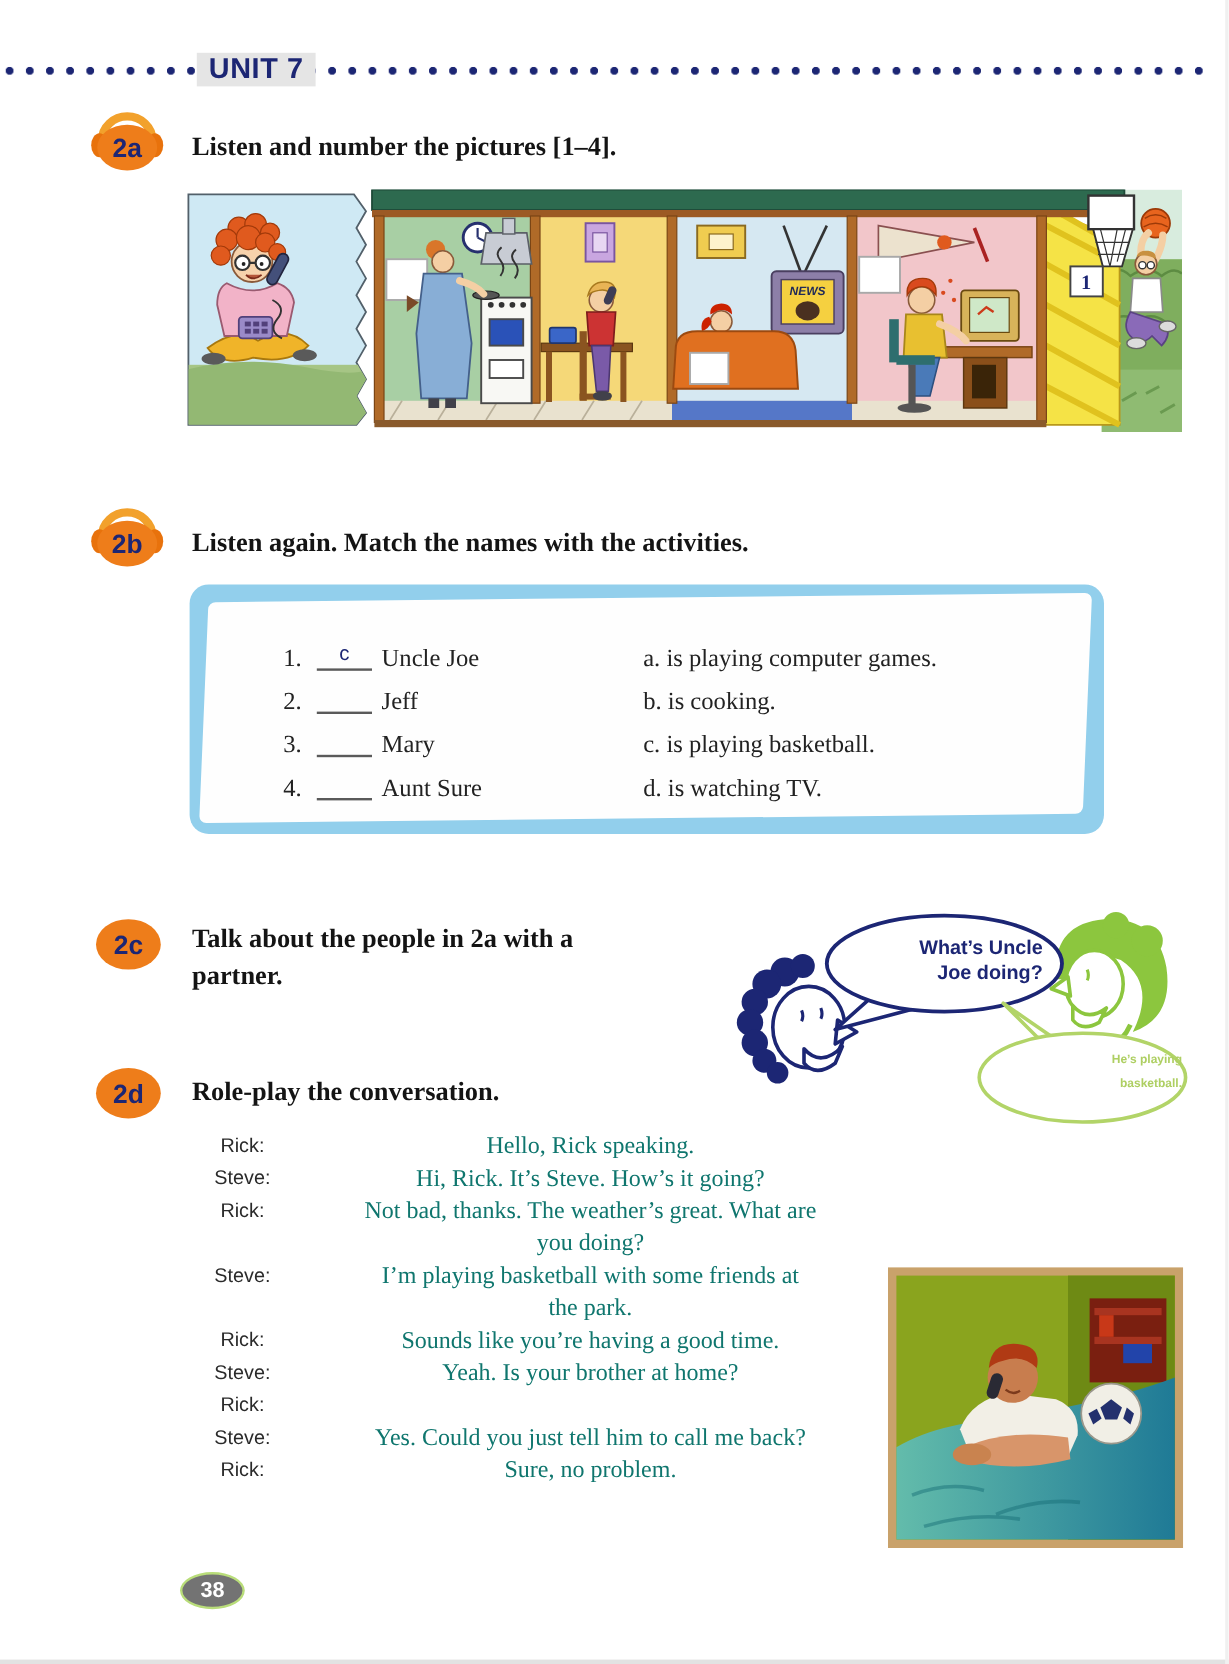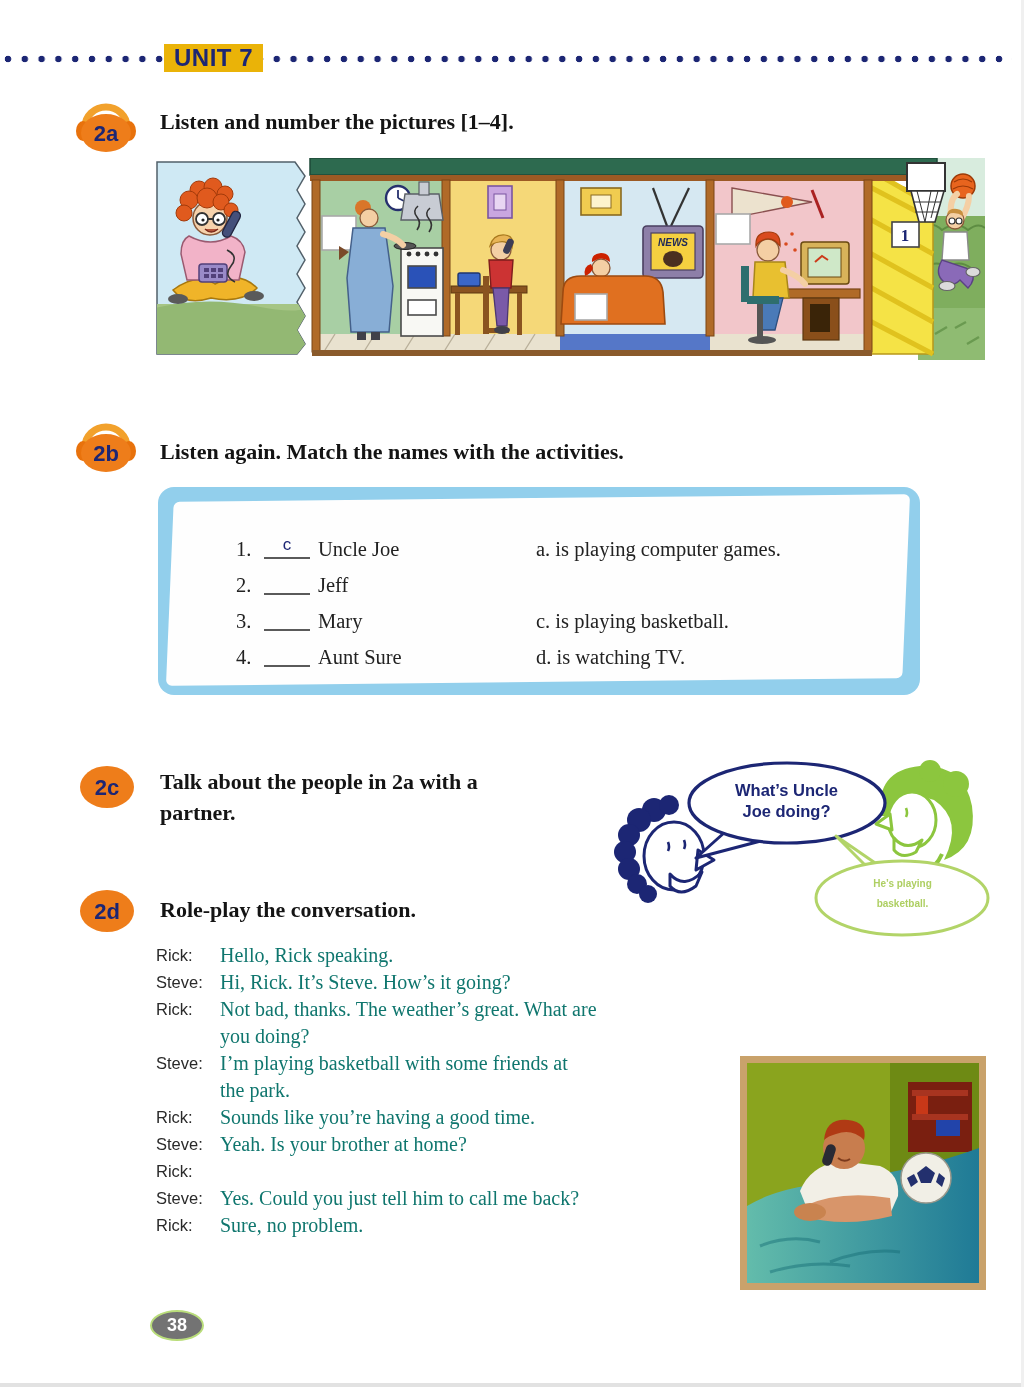--- a/index.html
+++ b/index.html
@@ -11,21 +11,21 @@
   .page-edge-right{position:absolute;right:0;top:0;width:3px;height:100%;background:#f0f0f0;}
 
   
   .unit-header{position:absolute;left:0;top:50px;width:1016px;height:20px;}
   .dots{
     position:absolute;left:4px;top:5px;width:1008px;height:8px;
     background-image:radial-gradient(circle at 4px 4px,#1c2674 3px,rgba(0,0,0,0) 3.6px);
     background-size:16.8px 8px;background-repeat:repeat-x;
   }
   .unit-label{
-    position:absolute;left:164px;top:-6px;background:#eab308;padding:0 10px;
+    position:absolute;left:164px;top:-6px;background:#e5e5e5;padding:0 10px;
     font-family:"Liberation Sans",sans-serif;font-weight:bold;font-size:24px;color:#1c2674;
     letter-spacing:.5px;
   }
 
   
   .badge{position:absolute;}
   .sec-title{
     position:absolute;font-weight:bold;font-size:22px;color:#141414;
     font-family:"Liberation Serif",serif;white-space:pre-line;line-height:31px;
   }
@@ -46,28 +46,28 @@
   .mblank{
     flex:0 0 46px;border-bottom:2px solid #5a5a5a;text-align:center;height:24px;line-height:24px;
     margin:0 8px 2px 0;font-family:"Liberation Sans",sans-serif;font-size:17px;color:#1c2674;
   }
   .mname{flex:0 0 218px;}
   .mact{flex:1;}
 
   
   .cartoon{position:absolute;left:612px;top:758px;width:405px;height:195px;}
   .bubble-text{
-    position:absolute;text-align:center;white-space:pre-line;
+    position:absolute;text-align:right;white-space:pre-line;
     font-family:"Liberation Sans",sans-serif;
   }
   .bubble-q{left:92px;top:22px;width:165px;font-size:16.5px;line-height:21px;color:#1c2674;font-weight:bold;}
   .bubble-a{left:208px;top:116px;width:165px;font-size:10px;line-height:20px;color:#aecf62;font-weight:bold;}
 
   
-  .dialog{position:absolute;left:156px;top:942px;width:580px;}
+  .dialog{position:absolute;left:170px;top:942px;width:580px;text-align:center;}
   .turn{display:flex;}
   .spk{
     flex:0 0 64px;font-family:"Liberation Sans",sans-serif;font-size:16.5px;color:#2a2a2a;
     line-height:27px;
   }
   .line{flex:1;white-space:pre-line;font-size:20px;line-height:27px;color:#0f766e;}
 
   
   .photo{position:absolute;left:740px;top:1056px;width:246px;height:234px;}
 
@@ -82,21 +82,21 @@
 </head>
 <body>
 
 <div class="page">
 
   <div class="unit-header">
     <div class="dots"></div>
     <span class="unit-label">UNIT 7</span>
   </div>
 
-  <div class="badge" style="left:74px;top:100px;">
+  <div class="badge" style="left:74px;top:90px;">
     <svg width="64" height="54" viewBox="0 0 64 54">
       <path d="M11,27 A21,20 0 0 1 53,27" fill="none" stroke="#f2a12c" stroke-width="7" stroke-linecap="round"></path>
       <ellipse cx="9" cy="31" rx="7" ry="10" fill="#e8720c"></ellipse>
       <ellipse cx="55" cy="31" rx="7" ry="10" fill="#e8720c"></ellipse>
       <ellipse cx="32" cy="33" rx="25" ry="19" fill="#ee7d1a"></ellipse>
       <text x="32" y="41" text-anchor="middle" font-family="Liberation Sans, sans-serif" font-size="22" font-weight="bold" fill="#1c2674">2a</text>
     </svg>
   </div>
   <div class="sec-title" style="left:160px;top:106px;width:560px;">Listen and number the pictures [1–4].</div>
 
@@ -328,20 +328,21 @@
       <div class="mrow">
         <span class="mnum">1.</span>
         <span class="mblank"><span>c</span></span>
         <span class="mname">Uncle Joe</span>
         <span class="mact">a. is playing computer games.</span>
       </div>
       <div class="mrow">
         <span class="mnum">2.</span>
         <span class="mblank"><span></span></span>
         <span class="mname">Jeff</span>
+        <span class="mact">b. is cooking.</span>
       </div>
       <div class="mrow">
         <span class="mnum">3.</span>
         <span class="mblank"><span></span></span>
         <span class="mname">Mary</span>
         <span class="mact">c. is playing basketball.</span>
       </div>
       <div class="mrow">
         <span class="mnum">4.</span>
         <span class="mblank"><span></span></span>

